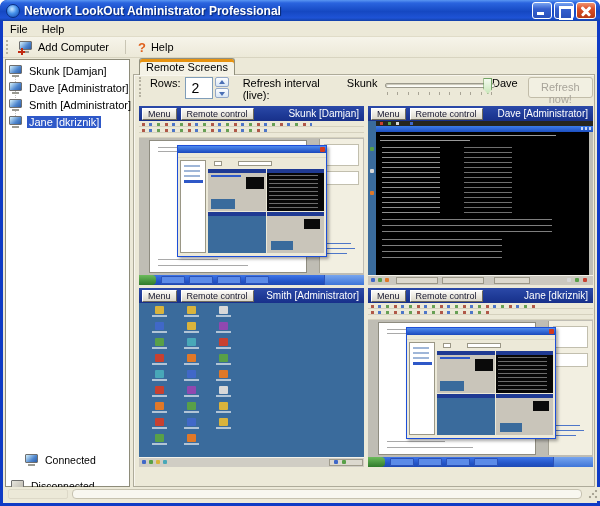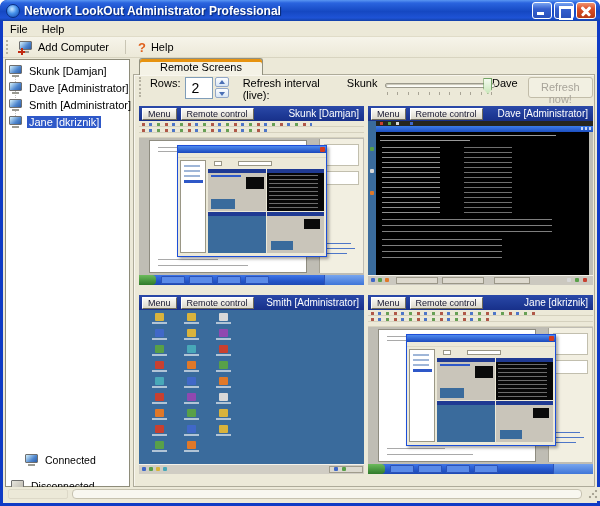--- a/index.html
+++ b/index.html
@@ -49,21 +49,21 @@
 
   
   .sidebar{position:absolute;left:2px;top:38px;width:125px;height:428px;background:#fff;border:1px solid #8E8C7A;}
   .tree-vline{position:absolute;left:9px;top:10px;height:54px;border-left:1px dotted #BFBFBF;}
   .tree-item{position:absolute;left:3px;height:16px;display:flex;align-items:center;gap:4px;font-size:11px;color:#000;white-space:nowrap;}
   .tree-item .lbl{padding:0 2px;}
   .tree-item.selected .lbl{background:#2E58C8;color:#fff;}
   .legend-item{position:absolute;left:5px;height:16px;display:flex;align-items:center;gap:6px;font-size:10.5px;color:#000;white-space:nowrap;}
 
   
-  .tab{position:absolute;left:136px;top:37px;height:17px;padding:2px 20px 0;font-size:11px;color:#000;
+  .tab{position:absolute;left:136px;top:37px;height:17px;padding:2px 6px 0;font-size:11px;color:#000;
     background:#F4F2E6;border:1px solid #91907E;border-bottom:none;border-radius:3px 3px 0 0;
     box-shadow:inset 0 3px 0 #E79310;}
   .tab-page{position:absolute;left:130px;top:53px;width:462px;height:413px;background:#ECE9D8;
     border:1px solid #AEAB9A;box-shadow:inset 1px 1px 0 #F8F6EE;}
 
   
   .controls{position:absolute;left:132px;top:56px;width:458px;height:30px;display:flex;align-items:flex-start;font-size:11px;color:#000;}
   .ctl-grip{width:3px;height:20px;border-left:2px dotted #B6B2A2;margin:0 8px 0 4px;}
   .rows-label{margin-right:5px;}
   .spin-box{width:30px;height:22px;background:#fff;border:1px solid #7F9DB9;font-size:14px;padding:2px 0 0 5px;}
@@ -80,21 +80,21 @@
     background:repeating-linear-gradient(90deg,#A8A495 0 1px,transparent 1px 10.4px);}
   .thumbi{position:absolute;left:98px;top:1px;width:9px;height:16px;
     background:linear-gradient(#F4FBF0,#C9E7BA);border:1px solid #74A465;
     clip-path:polygon(0 0,100% 0,100% 68%,50% 100%,0 68%);}
   .fast-label{margin:0 10px 0 8px;}
   .refresh-btn{width:74px;height:21px;border:1px solid #C2BDA9;border-radius:3px;background:#F2F0E2;
     color:#A8A49A;font-size:11px;text-align:center;padding-top:3px;}
 
   
   .quads{position:absolute;left:136px;top:85px;width:454px;height:361px;display:grid;
-    grid-template-columns:225px 225px;grid-template-rows:179px 179px;gap:10px 4px;}
+    grid-template-columns:225px 225px;grid-template-rows:179px 179px;gap:3px 4px;}
   .quad{display:flex;flex-direction:column;}
   .qhead{height:15px;background:linear-gradient(#2B49A8,#1E3A96 60%,#18308A);display:flex;align-items:center;gap:4px;padding:0 3px;}
   .qbtn{height:12px;font-size:9px;line-height:10px;padding:0 5px;color:#15152E;
     background:linear-gradient(#FBFAF7,#DCD8CB);border:1px solid;border-color:#FFFFFF #6E6A5C #6E6A5C #FFFFFF;}
   .qtitle{flex:1;text-align:right;color:#fff;font-size:10px;padding-right:2px;white-space:nowrap;overflow:hidden;}
   .qscreen{position:relative;flex:1;overflow:hidden;background:#C8C5BA;}
 
   
   .xp-task{position:absolute;left:0;right:0;bottom:0;height:10px;background:linear-gradient(#3E75E8,#2456C9 60%,#1D49B4);}
   .xp-task .start{position:absolute;left:0;top:0;width:17px;height:10px;background:linear-gradient(#6CBB5C,#2F7A2B);border-radius:0 4px 4px 0;}

